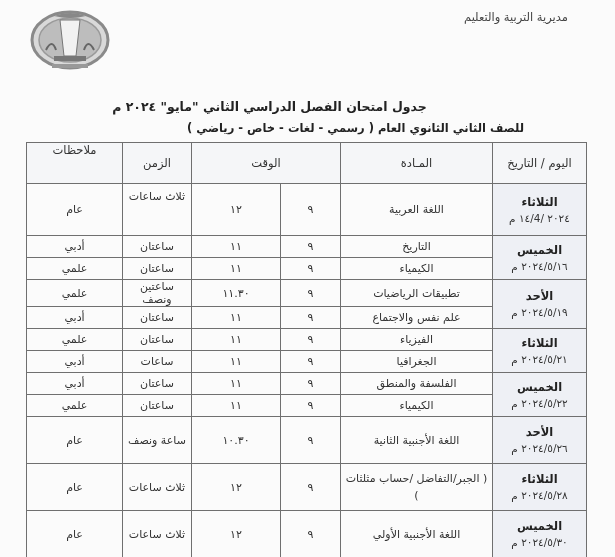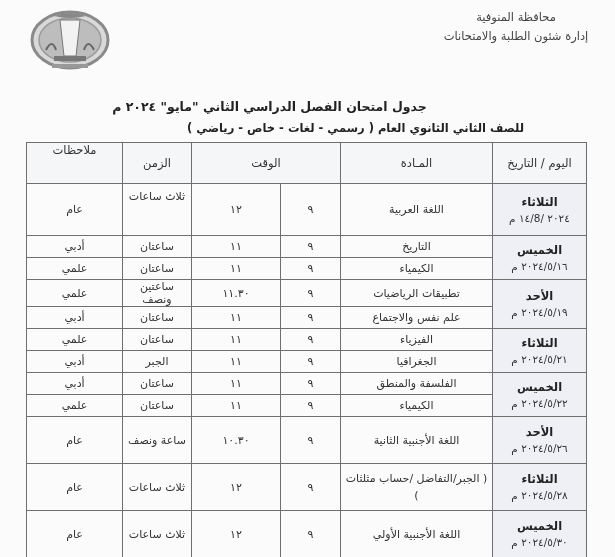--- a/index.html
+++ b/index.html
@@ -63,22 +63,21 @@
     <ellipse cx="40" cy="34" rx="31" ry="22" fill="#bdbdbd" stroke="#9a9a9a" stroke-width="1.5"></ellipse>
     <path d="M30 14 L50 14 L46 50 L34 50 Z" fill="#f2f2f2" stroke="#777" stroke-width="1"></path>
     <path d="M24 10 Q40 4 56 10 Q40 14 24 10 Z" fill="#888"></path>
     <path d="M16 44 Q22 32 26 44 M54 44 Q58 32 64 44" stroke="#666" stroke-width="2" fill="none"></path>
     <rect x="24" y="50" width="32" height="5" fill="#777"></rect>
     <rect x="22" y="58" width="36" height="4" fill="#999"></rect>
   </svg>
 </div>
 
 <div class="org">
-  <div>محافظة المنوفية</div>
-  <div>إدارة شئون الطلبة والامتحانات</div>
+  <div>مديرية التربية والتعليم</div>
 </div>
 
 <div class="title">جدول امتحان الفصل الدراسي الثاني "مايو" ٢٠٢٤ م</div>
 <div class="subtitle">للصف الثاني الثانوي العام ( رسمي - لغات - خاص - رياضي )</div>
 
 <table class="sched">
   <colgroup>
     <col style="width:94px">
     <col style="width:152px">
     <col style="width:60px">
@@ -93,21 +92,21 @@
       <th colspan="2">الوقت</th>
       <th>الزمن</th>
       <th class="notes">ملاحظات</th>
     </tr>
   </thead>
   <tbody>
 
     <tr class="r1">
       <td class="day">
         <span class="dname">الثلاثاء</span>
-        <span class="ddate">٢٠٢٤ /8/١٤ م</span>
+        <span class="ddate">٢٠٢٤ /4/١٤ م</span>
       </td>
       <td>اللغة العربية</td>
       <td>٩</td>
       <td>١٢</td>
       <td class="dur top">ثلاث ساعات</td>
       <td>عام</td>
     </tr>
 
     <tr class="r2">
       <td class="day" rowspan="2">
@@ -155,21 +154,21 @@
       <td>الفيزياء</td>
       <td>٩</td>
       <td>١١</td>
       <td>ساعتان</td>
       <td>علمي</td>
     </tr>
     <tr class="r2">
       <td>الجغرافيا</td>
       <td>٩</td>
       <td>١١</td>
-      <td>الجبر</td>
+      <td>ساعات</td>
       <td>أدبي</td>
     </tr>
 
     <tr class="r2">
       <td class="day" rowspan="2">
         <span class="dname">الخميس</span>
         <span class="ddate">٢٠٢٤/٥/٢٢ م</span>
       </td>
       <td>الفلسفة والمنطق</td>
       <td>٩</td>

